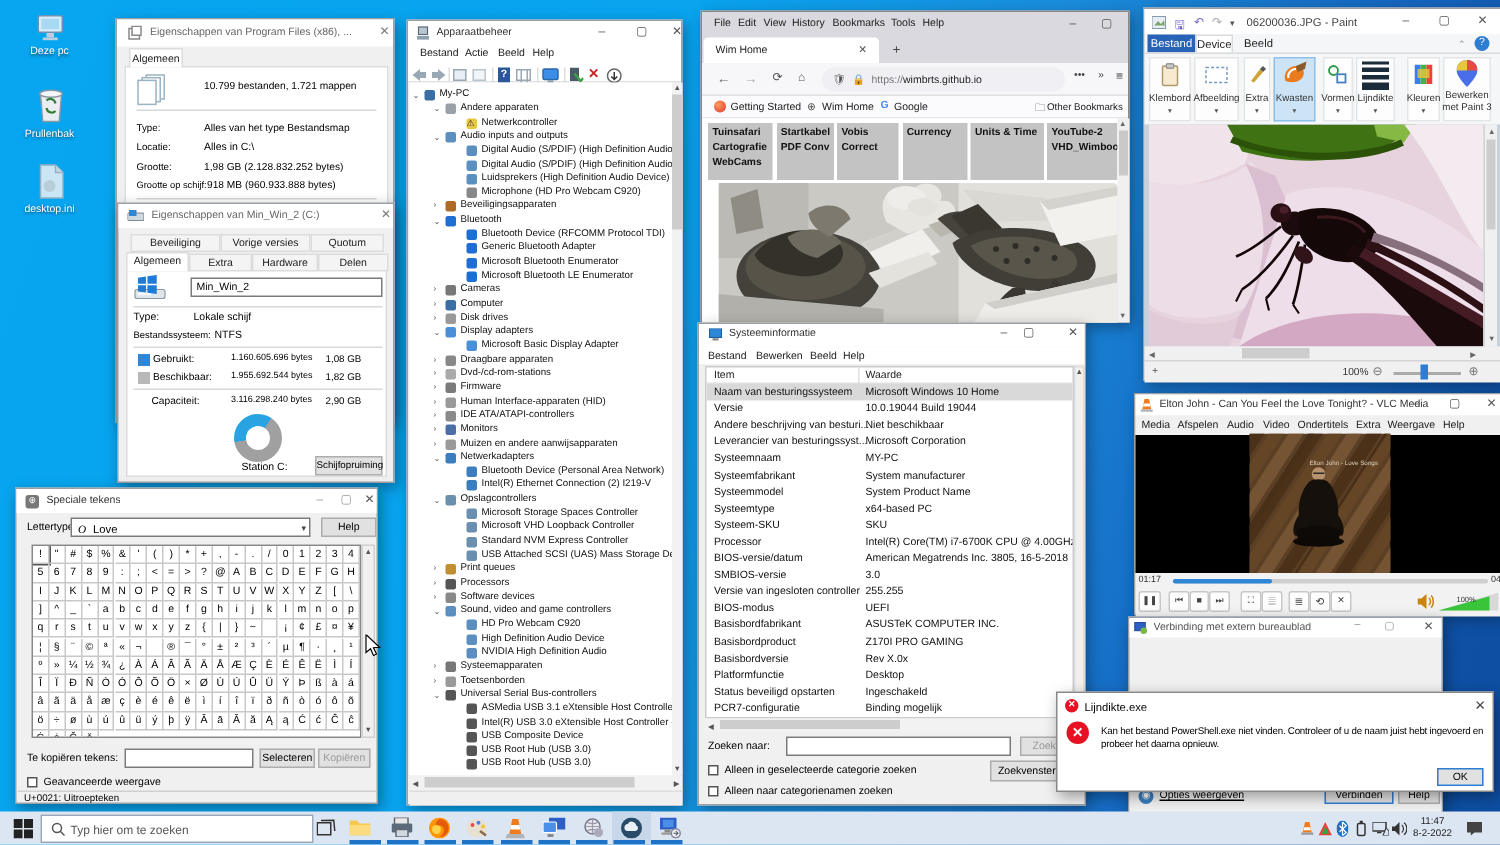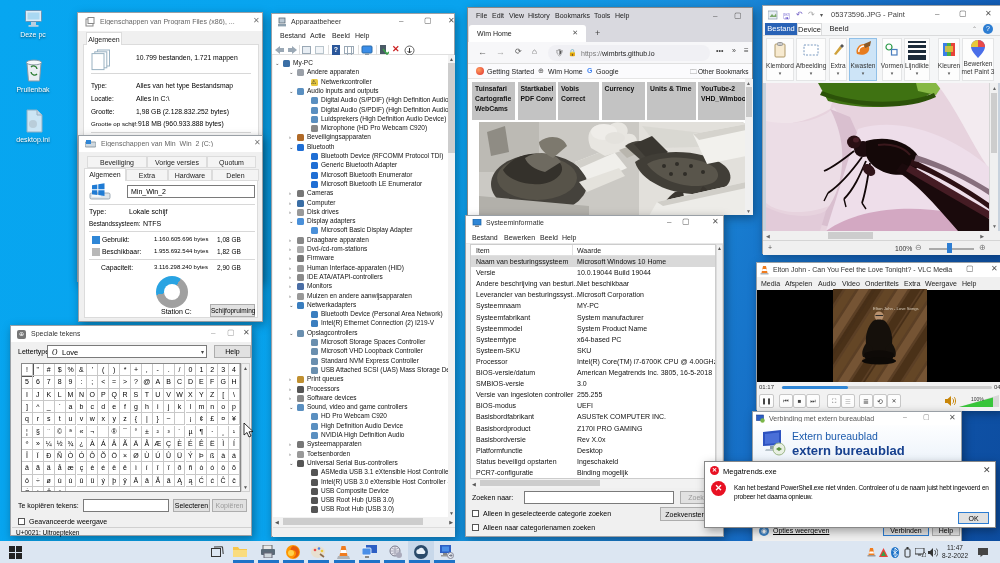--- a/index.html
+++ b/index.html
@@ -736,21 +736,21 @@
 <div class="win" id="paint" style="left:762px;top:5px;width:240px;height:249px;background:#f0f0f0;border-right:none;">
   <div class="tbar" style="height:17px;">
     <svg style="position:absolute;left:5px;top:3px" width="11" height="11" viewBox="0 0 11 11">
         <rect x="0" y="2" width="9" height="8" fill="#e8eef4" stroke="#8899aa" stroke-width="0.7"></rect>
         <path d="M1.5 8 L4 5 L6 7 L8 4.5 L8.5 8 Z" fill="#7aa86a"></path>
       </svg>
     <span style="position:absolute;left:20px;top:4px;font-size:8px;color:#6a5acd;">🖫</span>
     <span style="position:absolute;left:33px;top:4px;font-size:8px;color:#7a68c8;">↶</span>
     <span style="position:absolute;left:45px;top:4px;font-size:8px;color:#aaa;">↷</span>
     <span style="position:absolute;left:57px;top:5px;font-size:6px;color:#555;">▾</span>
-    <div class="ttxt" style="left:68px;top:4px;font-size:7.5px;color:#444;">05373596.JPG - Paint</div>
+    <div class="ttxt" style="left:68px;top:4px;font-size:7.5px;color:#444;">06200036.JPG - Paint</div>
     <div class="tbtn" style="left:172px;top:3px;font-size:8px;color:#555">–</div>
     <div class="tbtn" style="left:196px;top:3px;font-size:8px;color:#555">▢</div>
     <div class="tbtn" style="left:222px;top:3px;font-size:8px;color:#555">✕</div>
   </div>
   <div style="position:absolute;left:0;top:17px;width:100%;height:12px;background:#f5f6f7;">
     <div style="position:absolute;left:2px;top:0px;width:32px;height:12px;background:#2862b6;color:#fff;font-size:7.5px;text-align:center;line-height:12px;">Bestand</div>
     <div style="position:absolute;left:34px;top:0px;width:25px;height:12px;background:#fff;border:1px solid #dadbdc;border-bottom:none;color:#222;font-size:7.5px;text-align:center;line-height:12px;">Device</div>
     <div style="position:absolute;left:63px;top:0px;width:26px;height:12px;color:#222;font-size:7.5px;text-align:center;line-height:12px;">Beeld</div>
     <span style="position:absolute;right:25px;top:2px;font-size:6px;color:#888;">⌃</span>
     <div style="position:absolute;right:9px;top:1px;width:10px;height:10px;border-radius:50%;background:#2d7dd2;color:#fff;font-size:7px;text-align:center;line-height:10px;">?</div>
@@ -946,57 +946,51 @@
   <div class="tbar" style="height:13px;">
     <svg style="position:absolute;left:3px;top:2px" width="9" height="9" viewBox="0 0 9 9">
         <rect x="0.5" y="1" width="7" height="5.5" fill="#2d5fc4" stroke="#1b3f8f" stroke-width="0.6"></rect>
         <circle cx="6.5" cy="6.5" r="2.2" fill="#7ab648"></circle>
       </svg>
     <div class="ttxt" style="left:16px;top:3px;font-size:7px;color:#555;">Verbinding met extern bureaublad</div>
     <div class="tbtn" style="left:150px;top:1px;font-size:7px;color:#888">–</div>
     <div class="tbtn" style="left:170px;top:1px;font-size:7px;color:#888">▢</div>
     <div class="tbtn" style="left:196px;top:1px;font-size:8px;color:#555">✕</div>
   </div>
-  <div style="position:absolute;left:0;top:13px;width:100%;height:35px;background:linear-gradient(180deg,#fdfeff,#eef4fb);">
-    <svg style="position:absolute;left:8px;top:4px" width="26" height="27" viewBox="0 0 26 27">
-      <polygon points="2,3 20,1 20,16 2,17" fill="#2d52c0"></polygon>
-      <polygon points="4,5 18,3.5 18,14 4,15" fill="#4a6fd8"></polygon>
-      <polygon points="9,17 13,17 13,20 9,20" fill="#8a9aa8"></polygon>
-      <polygon points="5,20 17,20 18,22 4,22" fill="#b9c4cc"></polygon>
-      <circle cx="18" cy="20" r="6" fill="#e8efe2" stroke="#9ab585" stroke-width="1"></circle>
-      <path d="M15 20 l3 -2 v4 z" fill="#5a8f3c"></path>
-        <path d="M21 20 l-3 2 v-4 z" fill="#5a8f3c"></path>
-    </svg>
-    <div class="lbl" style="left:39px;top:5px;font-size:10.5px;color:#1c5bad;">Extern bureaublad</div>
-    <div class="lbl" style="left:39px;top:18px;font-size:13px;font-weight:bold;color:#17418f;">extern bureaublad</div>
-  </div>
   <div style="position:absolute;left:0;top:48px;width:100%;height:82px;background:#f0f0f0;">
     <div style="position:absolute;left:6px;bottom:6px;width:10px;height:10px;border-radius:50%;background:#3a7ebf;color:#fff;font-size:7px;text-align:center;line-height:9px;">◉</div>
     <div class="lbl" style="left:20px;bottom:8px;font-size:7px;text-decoration:underline;">Opties weergeven</div>
     <div class="btn" style="left:130px;bottom:6px;width:46px;height:12px;font-size:7px;line-height:11px;border-color:#2d7dd2;">Verbinden</div>
     <div class="btn" style="left:179px;bottom:6px;width:28px;height:12px;font-size:7px;line-height:11px;">Help</div>
   </div>
 </div>
 
 <div class="win" id="psdlg" style="left:704px;top:461px;width:292px;height:67px;background:#fff;border:1px solid #888;">
   <div style="position:absolute;left:5px;top:4px;width:9px;height:9px;border-radius:50%;background:#e81123;color:#fff;font-size:6px;text-align:center;line-height:9px;font-weight:bold;">✕</div>
-  <div class="lbl" style="left:18px;top:5px;font-size:7.5px;">Megatrends.exe</div>
+  <div class="lbl" style="left:18px;top:5px;font-size:7.5px;">Lijndikte.exe</div>
   <div class="tbtn" style="left:278px;top:3px;font-size:9px;color:#444">✕</div>
   <div style="position:absolute;left:6px;top:19px;width:15px;height:15px;border-radius:50%;background:#e81123;color:#fff;font-size:9px;text-align:center;line-height:15px;font-weight:bold;">✕</div>
   <div class="lbl" style="left:29px;top:21px;font-size:6.5px;letter-spacing:-0.15px;line-height:9px;">Kan het bestand PowerShell.exe niet vinden. Controleer of u de naam juist hebt ingevoerd en<br>probeer het daarna opnieuw.</div>
   <div class="btn" style="left:253px;top:50px;width:31px;height:12px;font-size:7px;line-height:11px;border-color:#2d7dd2;">OK</div>
 </div>
 
 <div id="taskbar" style="position:absolute;left:0;top:541px;width:1000px;height:22px;background:#dce6f2;">
   <svg style="position:absolute;left:9px;top:5px" width="13" height="13" viewBox="0 0 13 13">
     <rect x="0" y="0" width="6" height="6" fill="#222"></rect>
       <rect x="7" y="0" width="6" height="6" fill="#222"></rect>
     <rect x="0" y="7" width="6" height="6" fill="#222"></rect>
       <rect x="7" y="7" width="6" height="6" fill="#222"></rect>
   </svg>
+  <div style="position:absolute;left:27px;top:2px;width:182px;height:19px;background:#fff;border:1px solid #98a8b8;">
+    <svg style="position:absolute;left:6px;top:4px" width="10" height="10" viewBox="0 0 10 10">
+        <circle cx="4" cy="4" r="3" fill="none" stroke="#555" stroke-width="1"></circle>
+        <path d="M6.2 6.2 L9 9" stroke="#555" stroke-width="1"></path>
+      </svg>
+    <span style="position:absolute;left:19px;top:5px;font-size:8px;color:#555;">Typ hier om te zoeken</span>
+  </div>
   <div id="tbicons">
       <svg style="position:absolute;left:211px;top:5px" width="13" height="12" viewBox="0 0 13 12">
         <rect x="0.5" y="2.5" width="9" height="8" fill="none" stroke="#333" stroke-width="1"></rect>
         <path d="M3 1 L11.5 0.8 L12.2 8" stroke="#333" stroke-width="1" fill="none"></path>
       </svg>
       <div style="position:absolute;left:408px;top:0;width:26px;height:22px;background:#c8d8ea;"></div>
       <svg style="position:absolute;left:233px;top:4px;" width="14" height="12" viewBox="0 0 14 12">
         <path d="M0 2 L5 2 L6.5 4 L14 4 L14 12 L0 12 Z" fill="#f7c64a"></path>
         <path d="M0 5 L14 5 L14 12 L0 12 Z" fill="#fadc7e"></path>
       </svg>

